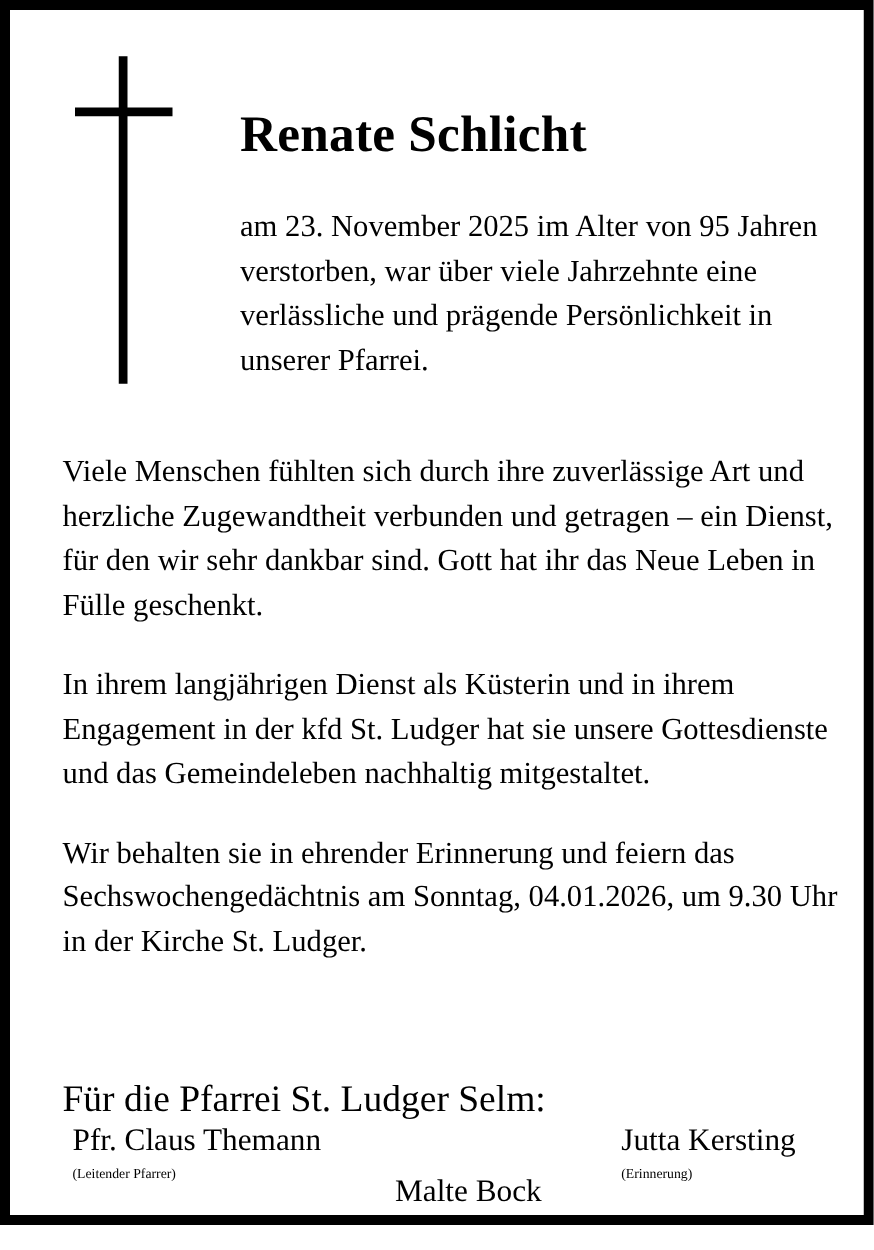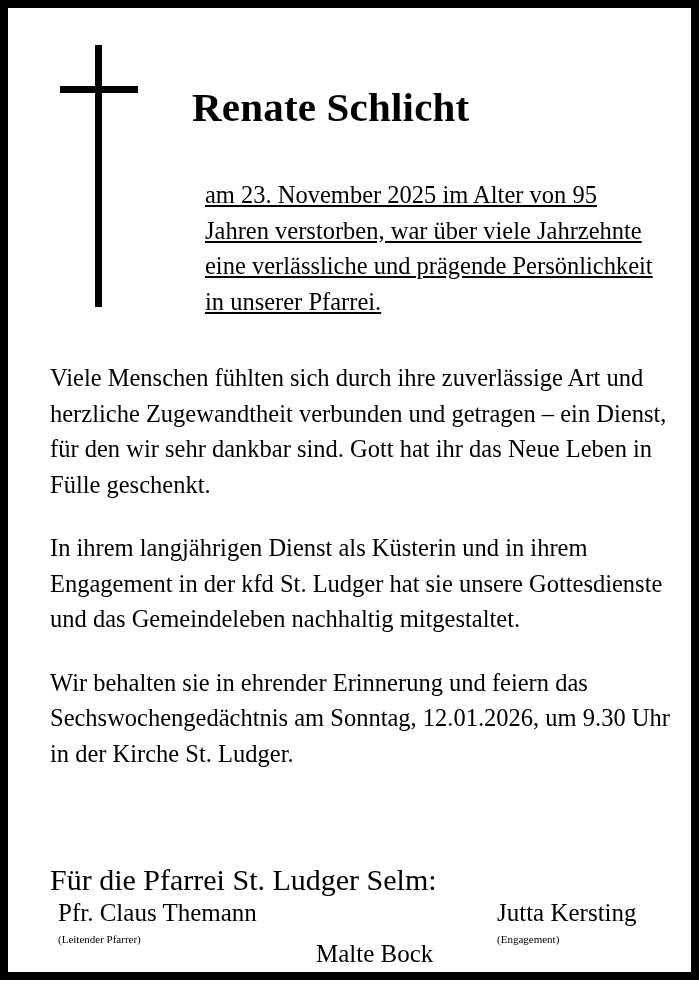--- a/index.html
+++ b/index.html
@@ -61,25 +61,24 @@
 
   .deceased-name {
     font-size: 41px;
     font-weight: bold;
     line-height: 1.05;
     letter-spacing: 0.2px;
     margin: 0;
   }
 
   .intro-text {
-    margin: 13px;
+    margin: 0;
     padding-top: 35px;
     font-size: 24.5px;
     line-height: 35.5px;
-    text-decoration: underline;
   }
 
   
   .body-block {
     position: absolute;
     left: 42px;
     top: 352px;
     right: 18px;
   }
 
@@ -142,34 +141,34 @@
     </div>
 
     <div class="header-block">
       <h1 class="deceased-name">Renate Schlicht</h1>
       <p class="intro-text">am 23. November 2025 im Alter von 95 Jahren verstorben, war über viele Jahrzehnte eine verlässliche und prägende Persönlichkeit in unserer Pfarrei.</p>
     </div>
 
     <div class="body-block">
       <p class="para gap-large">Viele Menschen fühlten sich durch ihre zuverlässige Art und herzliche Zugewandtheit verbunden und getragen – ein Dienst, für den wir sehr dankbar sind. Gott hat ihr das Neue Leben in Fülle geschenkt.</p>
       <p class="para gap-large">In ihrem langjährigen Dienst als Küsterin und in ihrem Engagement in der kfd St. Ludger hat sie unsere Gottesdienste und das Gemeindeleben nachhaltig mitgestaltet.</p>
-      <p class="para">Wir behalten sie in ehrender Erinnerung und feiern das Sechswochengedächtnis am Sonntag, 12.01.2026, um 9.30 Uhr in der Kirche St. Ludger.</p>
+      <p class="para">Wir behalten sie in ehrender Erinnerung und feiern das Sechswochengedächtnis am Sonntag, 04.01.2026, um 9.30 Uhr in der Kirche St. Ludger.</p>
     </div>
 
     <p class="signature-lead">Für die Pfarrei St. Ludger Selm:</p>
 
     <div class="signatories">
       <div class="sig-col col-1">
         <div class="sig-name">Pfr. Claus Themann</div>
         <div class="sig-role">(Leitender Pfarrer)</div>
       </div>
       <div class="sig-col col-2">
         <div class="sig-name">Malte Bock</div>
         <div class="sig-role">(Kirchenvorstand)</div>
       </div>
       <div class="sig-col col-3">
         <div class="sig-name">Jutta Kersting</div>
-        <div class="sig-role">(Engagement)</div>
+        <div class="sig-role">(Erinnerung)</div>
       </div>
     </div>
 
   </div>
 </div>
 
 </body></html>

